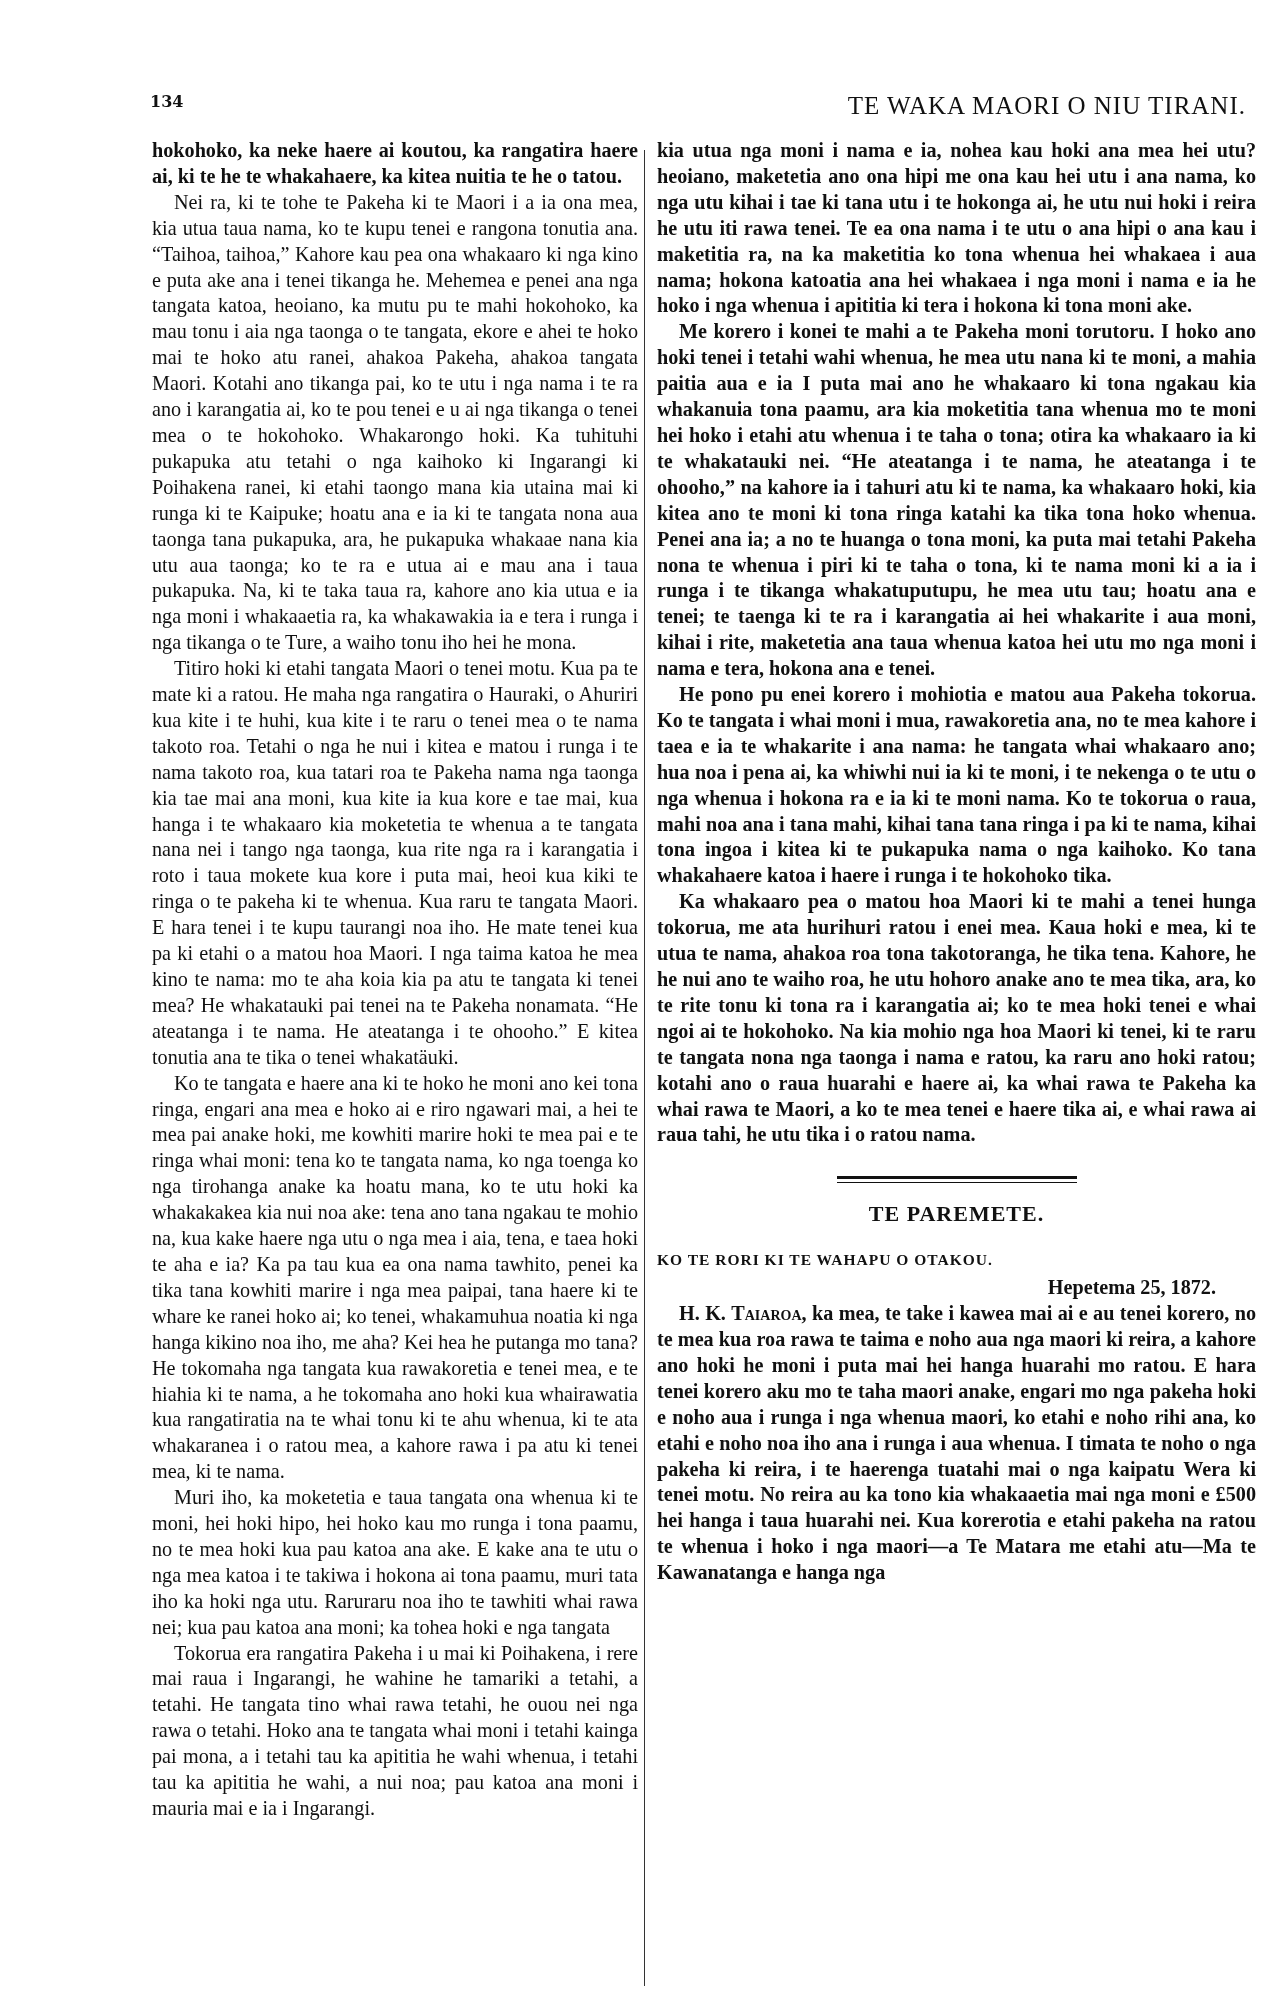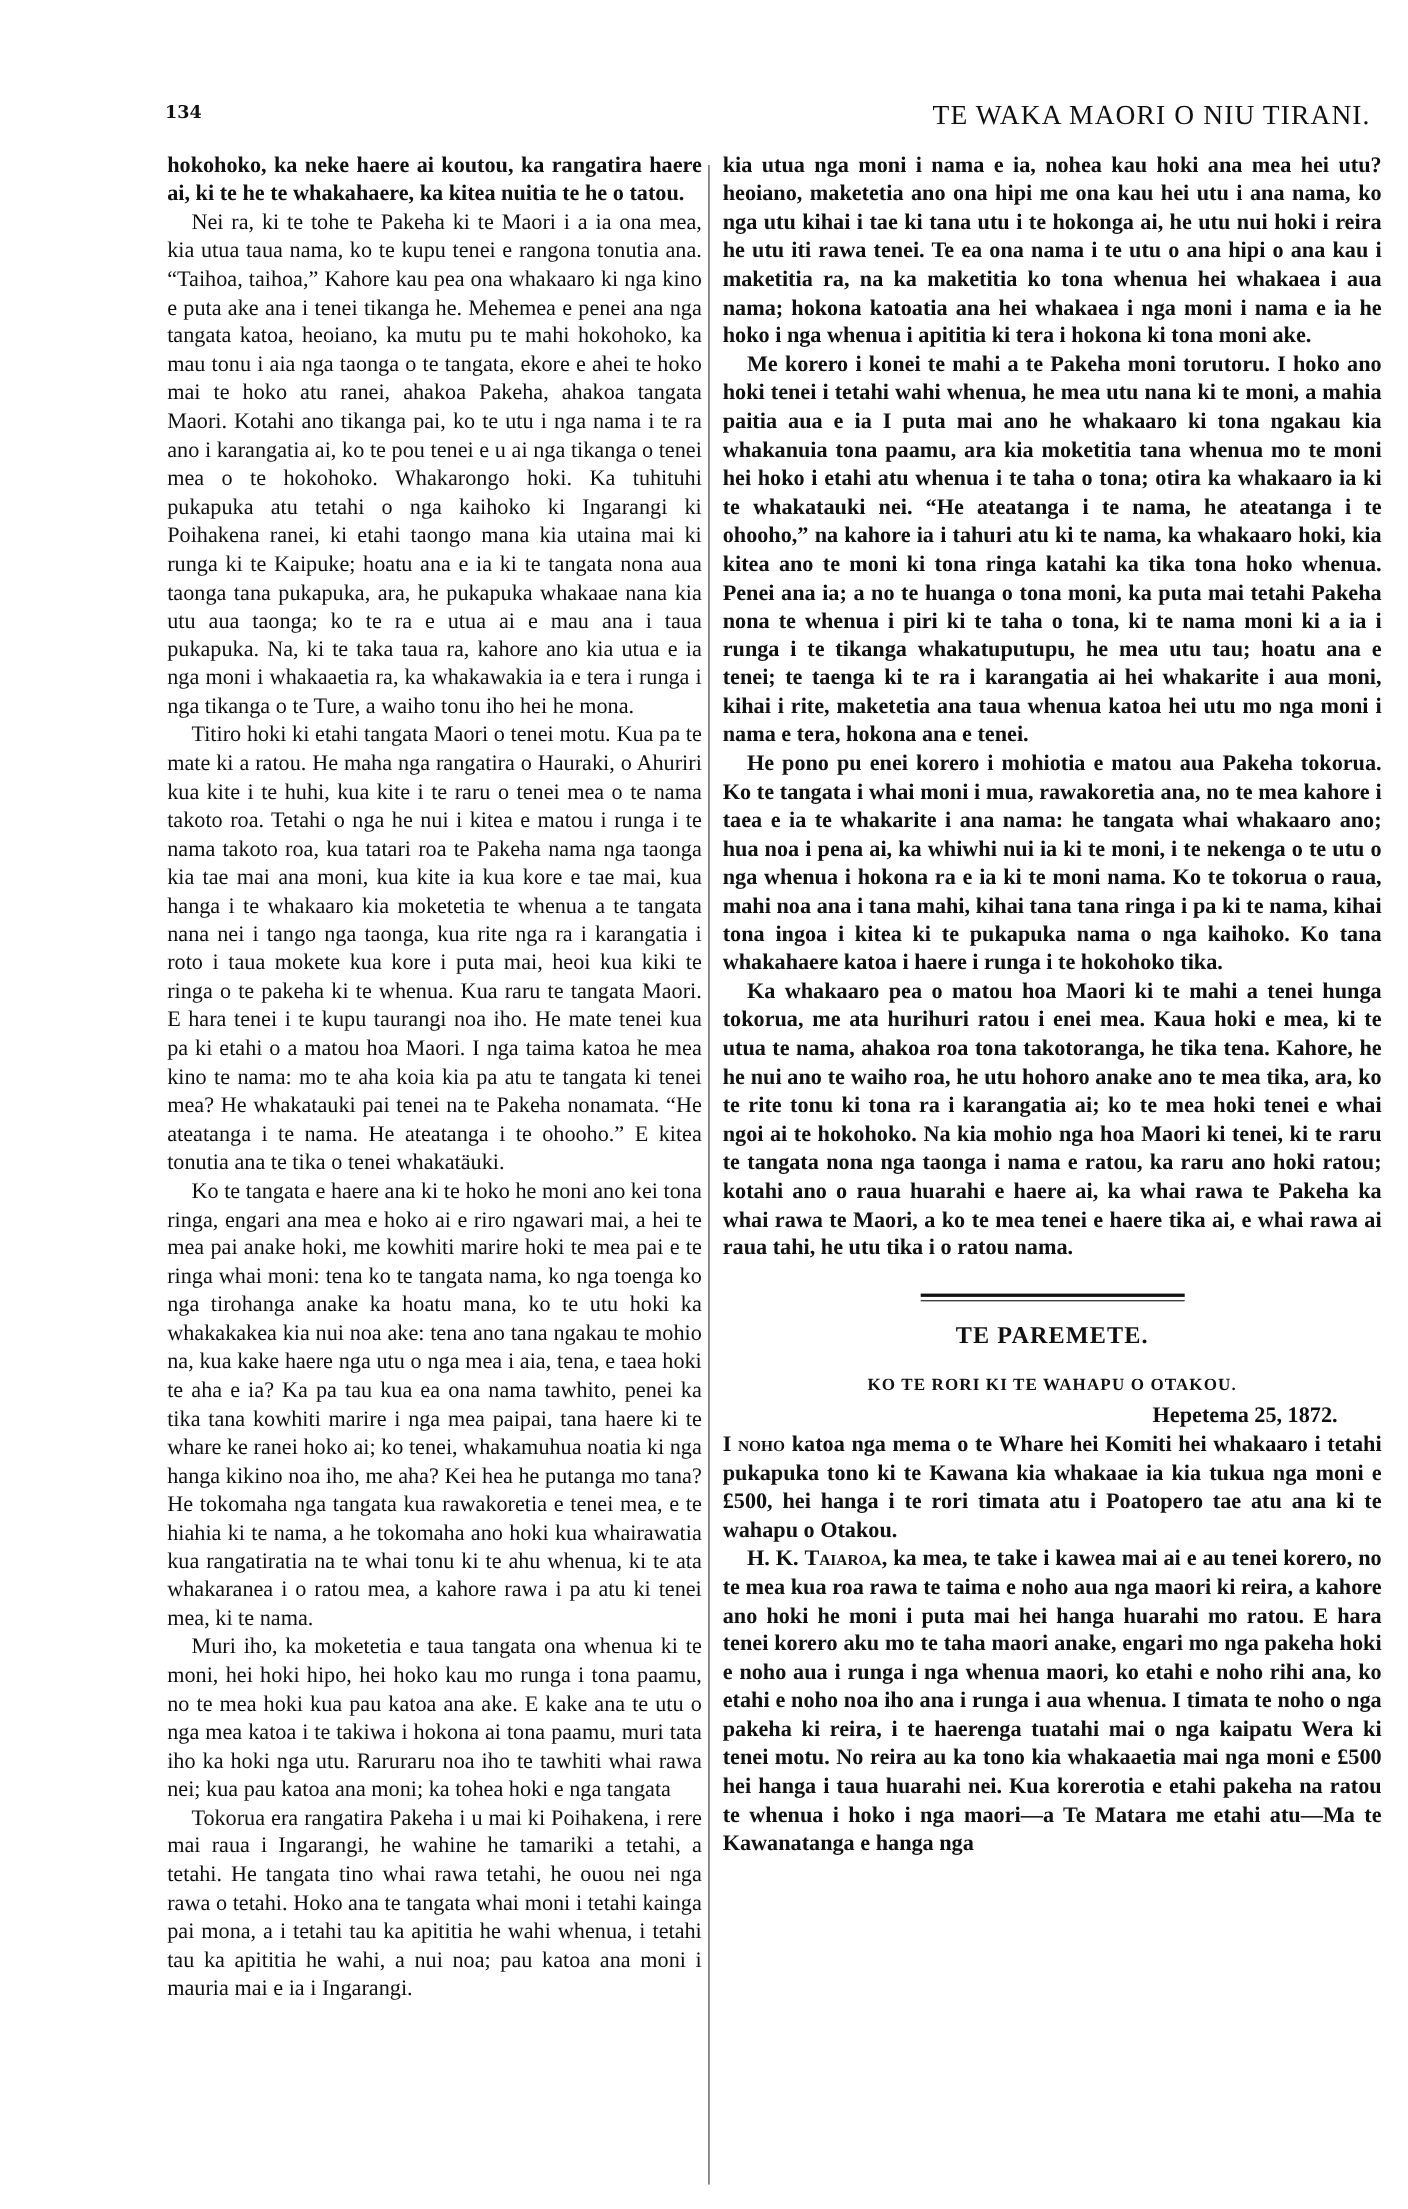--- a/index.html
+++ b/index.html
@@ -22,21 +22,21 @@
   .col-divider {
     position: absolute; left: 644px; top: 150px; width: 1px; height: 1836px; background: #333;
   }
   .column p { margin: 0; text-indent: 22px; }
   .column p.noindent { text-indent: 0; }
   .col-left p.first { text-indent: 0; font-weight: bold; }
   .section-rule { margin: 28px auto 18px auto; width: 240px; }
   .section-rule .thick { height: 3px; background: #111; }
   .section-rule .thin { height: 1px; background: #111; margin-top: 3px; }
   .section-heading { text-align: center; font-size: 22px; letter-spacing: 1px; margin: 8px 0 20px 0; text-indent: 0; }
-  .section-subheading { text-align: center; font-size: 15.5px; letter-spacing: 1px; margin: 3px 0 2px 0; text-indent: 0; }
+  .section-subheading { font-size: 15.5px; letter-spacing: 1px; margin: 3px 0 2px 0; text-indent: 0; }
   .dateline { text-align: right; padding-right: 40px; margin: 0; text-indent: 0; }
   .smallcaps { font-variant: small-caps; }
 </style>
 </head>
 <body>
 
 <div class="page-header">
   <span class="page-number">134</span>
   <div class="running-title">TE WAKA MAORI O NIU TIRANI.</div>
 </div>
@@ -60,15 +60,14 @@
 
   <div class="section-rule">
     <div class="thick"></div>
     <div class="thin"></div>
   </div>
 
   <div class="section-heading">TE PAREMETE.</div>
   <div class="section-subheading">KO TE RORI KI TE WAHAPU O OTAKOU.</div>
   <p class="dateline">Hepetema 25, 1872.</p>
 
-  <p class="noindent"><span>I</span> <span class="smallcaps">noho</span><span> katoa nga mema o te Whare hei Komiti hei whakaaro i tetahi pukapuka tono ki te Kawana kia whakaae ia kia tukua nga moni e £500, hei hanga i te rori timata atu i Poatopero tae atu ana ki te wahapu o Otakou.</span></p>
   <p><span>H. K. </span><span class="smallcaps">Taiaroa</span><span>, ka mea, te take i kawea mai ai e au tenei korero, no te mea kua roa rawa te taima e noho aua nga maori ki reira, a kahore ano hoki he moni i puta mai hei hanga huarahi mo ratou. E hara tenei korero aku mo te taha maori anake, engari mo nga pakeha hoki e noho aua i runga i nga whenua maori, ko etahi e noho rihi ana, ko etahi e noho noa iho ana i runga i aua whenua. I timata te noho o nga pakeha ki reira, i te haerenga tuatahi mai o nga kaipatu Wera ki tenei motu. No reira au ka tono kia whakaaetia mai nga moni e £500 hei hanga i taua huarahi nei. Kua korerotia e etahi pakeha na ratou te whenua i hoko i nga maori—a Te Matara me etahi atu—Ma te Kawanatanga e hanga nga</span></p>
 </div>
 
 </body></html>

